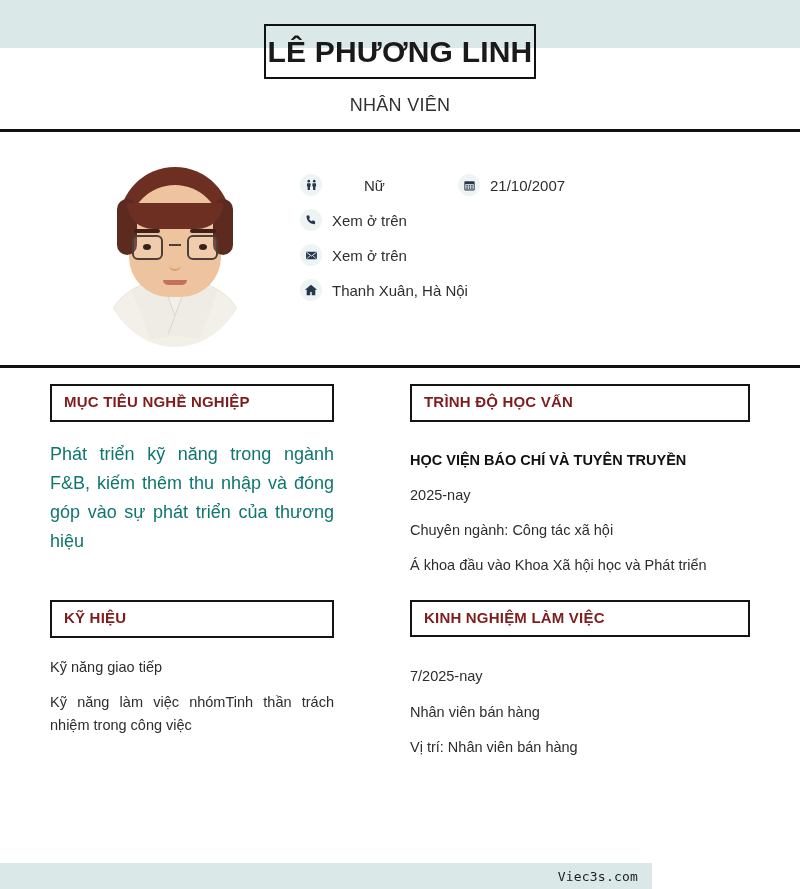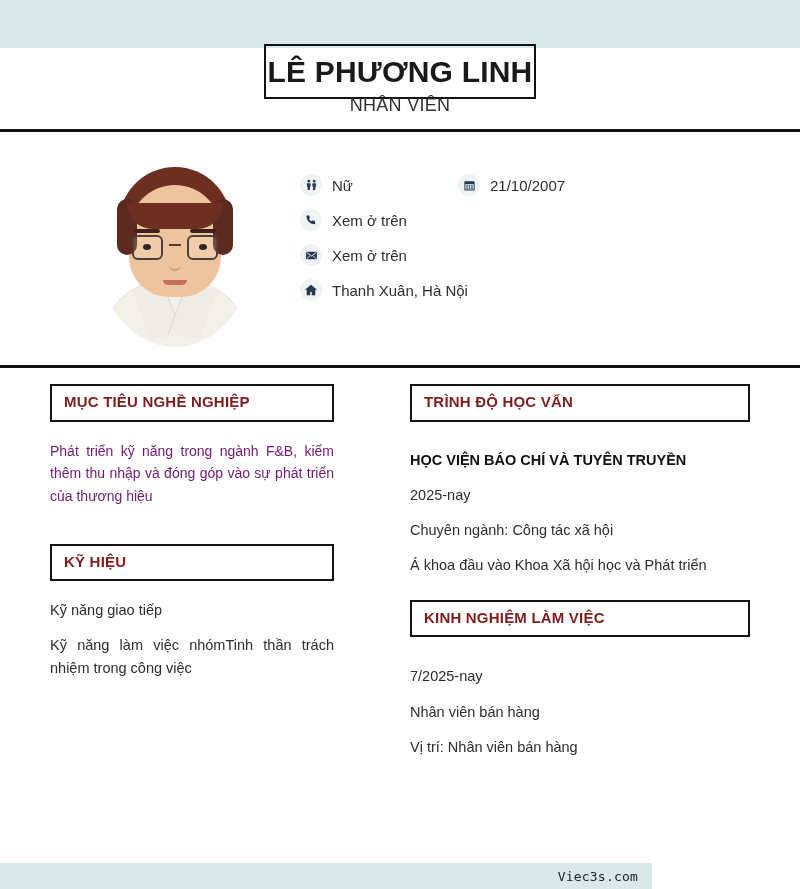--- a/index.html
+++ b/index.html
@@ -34,21 +34,21 @@
     position: absolute;
     left: 0; top: 0;
     width: 800px;
     height: 130px;
     text-align: center;
   }
 
   .name-box {
     position: absolute;
     left: 264px;
-    top: 44px;
+    top: 24px;
     width: 272px;
     height: 55px;
     border: 2px solid #111111;
     background: transparent;
     display: flex;
     align-items: center;
     justify-content: center;
   }
 
   .name-box .name {
@@ -231,21 +231,21 @@
     display: flex;
     align-items: center;
     margin-bottom: 13px;
     min-height: 22px;
   }
 
   .c-cell {
     display: flex;
     align-items: center;
   }
-  .c-cell.first { width: 158px; }
+  .c-cell.first { width: 158px; gap: 32px; }
 
   .c-icon {
     width: 22px;
     height: 22px;
     min-width: 22px;
     border-radius: 50%;
     background: #eef3f4;
     display: flex;
     align-items: center;
     justify-content: center;
@@ -289,25 +289,25 @@
   .sec-head .sec-title {
     font-size: 15px;
     font-weight: 700;
     letter-spacing: 0.2px;
     color: #7f1d1d;
     line-height: 1.1;
     white-space: nowrap;
   }
 
   .para {
-    font-size: 14px;
+    font-size: 18px;
     line-height: 1.62;
-    color: #701a75;
+    color: #0f766e;
     text-align: justify;
-    margin-bottom: 14px;
+    margin-bottom: 22px;
   }
 
   .entry-title {
     font-size: 14.5px;
     font-weight: 700;
     color: #111111;
     line-height: 1.45;
     margin-bottom: 13px;
   }
 

